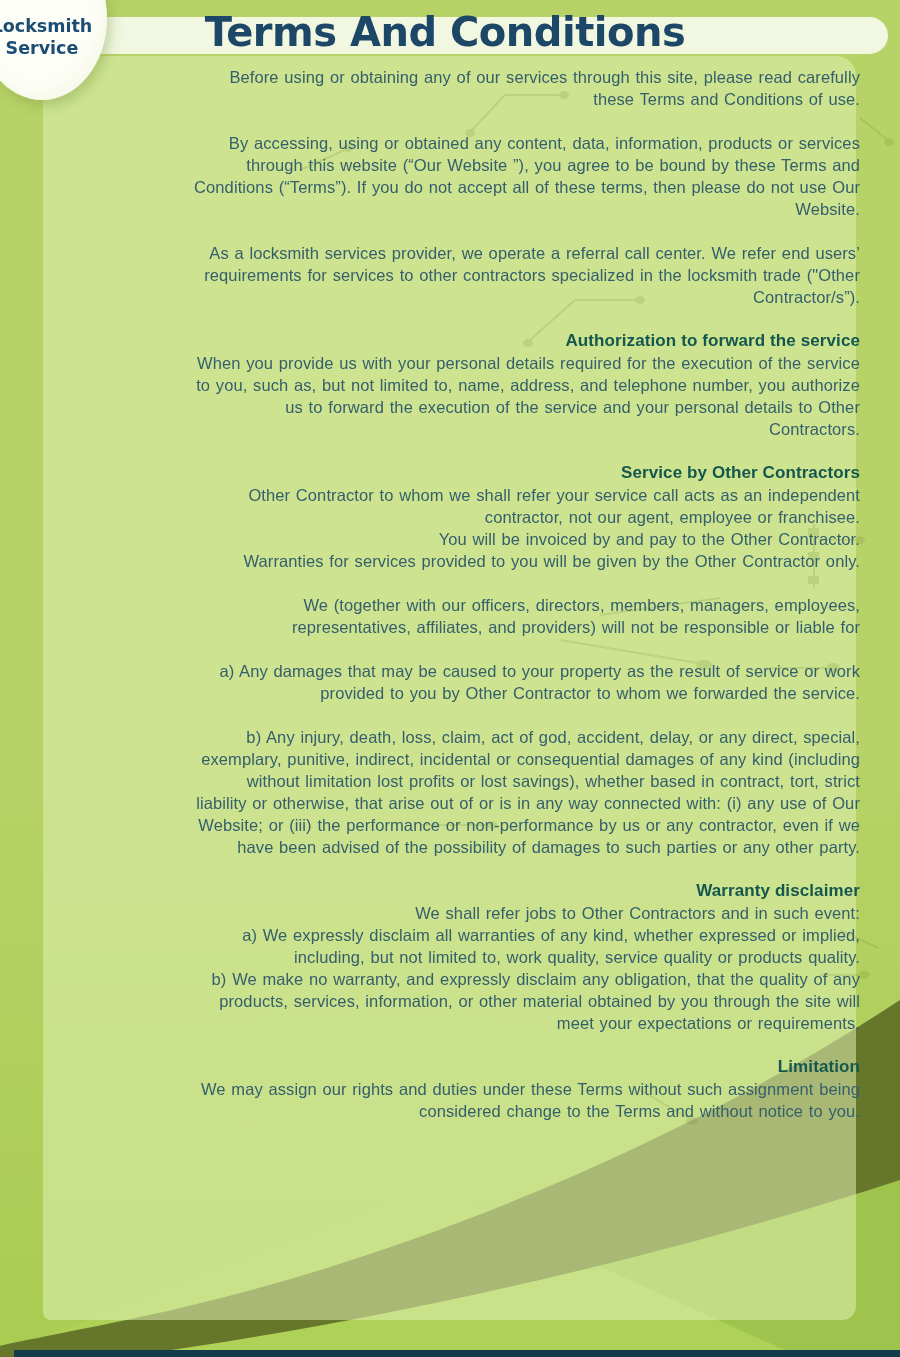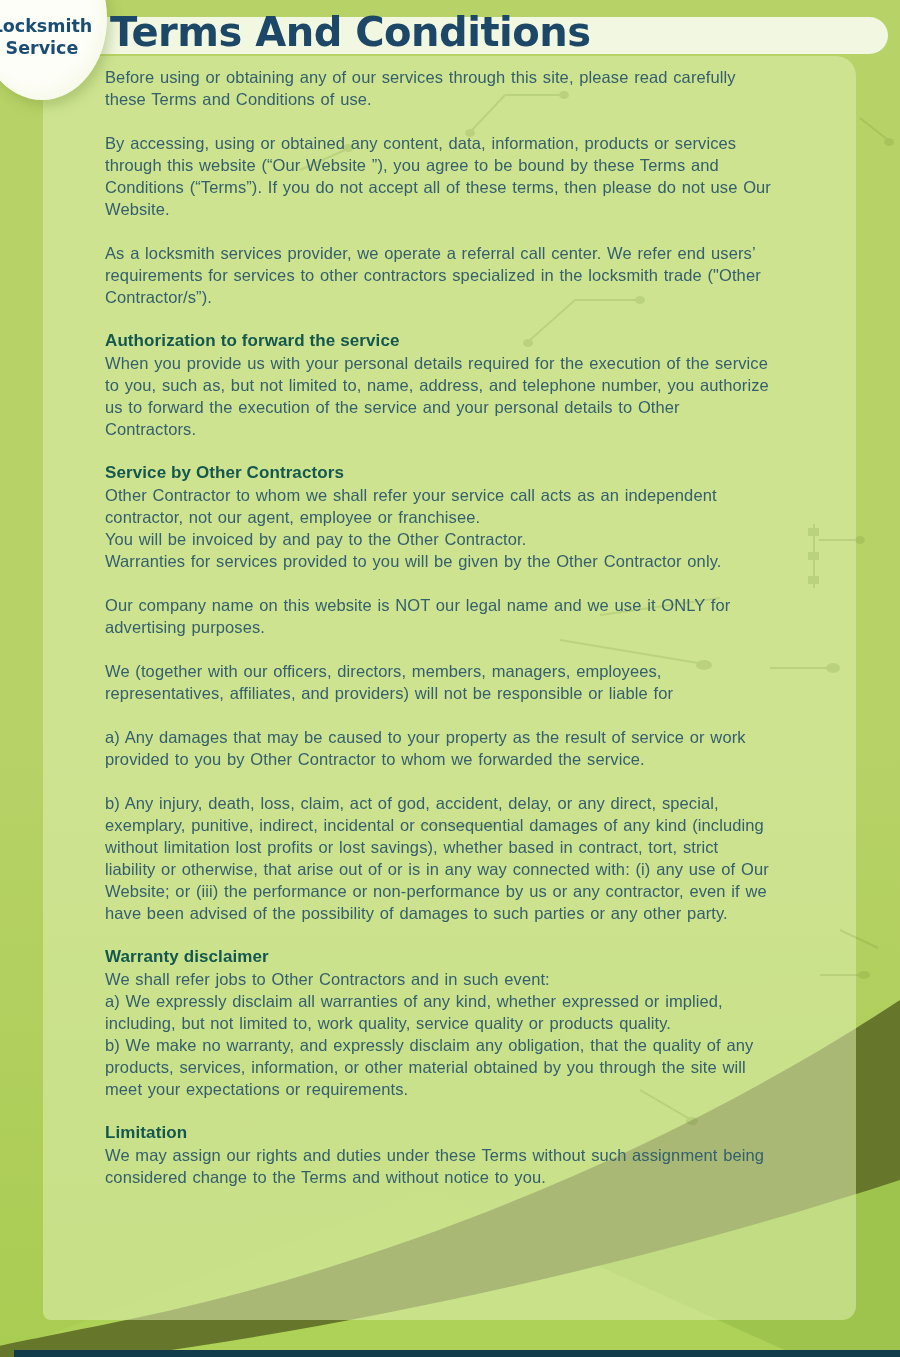--- a/index.html
+++ b/index.html
@@ -45,20 +45,21 @@
   }
   
   .title-strip{
     position:absolute;left:0;top:17px;width:888px;height:37px;
     background:var(--strip);
     border-radius:0 19px 19px 0;
     z-index:4;
   }
   .page-title{
     position:absolute;left:110px;top:10px;width:670px;
+    text-align:center;
     font-family:"DejaVu Sans",sans-serif;
     font-weight:bold;font-size:40px;line-height:44px;
     color:var(--title_navy);
     letter-spacing:-0.5px;
     z-index:6;
   }
   .logo-badge{
     position:absolute;left:-23px;top:-64px;width:130px;height:164px;
     background:radial-gradient(ellipse at 45% 45%, #fefef8 55%, #ecf2d4 100%);
     border-radius:50%;
@@ -67,21 +68,21 @@
   }
   .logo-text{
     position:absolute;top:79px;left:0;width:100%;
     text-align:center;
     font-family:"DejaVu Sans",sans-serif;
     font-weight:bold;font-size:17.5px;line-height:22px;
     color:var(--logo_navy);
   }
   
   .content{
-    position:absolute;left:105px;top:66px;width:755px;z-index:5;
+    position:absolute;left:105px;top:66px;width:755px;z-index:5;text-align:right;
   }
   .section{margin-top:22px;}
   .section:first-child{margin-top:0;}
   .section h3{
     font-size:17px;font-weight:bold;line-height:22px;
     color:var(--heading_teal);
     letter-spacing:0.1px;
   }
   .section p{
     font-size:16.5px;line-height:22px;
@@ -176,24 +177,20 @@
 Contractors.</p>
     </div>
     <div class="section">
       <h3>Service by Other Contractors</h3>
       <p>Other Contractor to whom we shall refer your service call acts as an independent
 contractor, not our agent, employee or franchisee.
 You will be invoiced by and pay to the Other Contractor.
 Warranties for services provided to you will be given by the Other Contractor only.</p>
     </div>
     <div class="section">
-      <p>Our company name on this website is NOT our legal name and we use it ONLY for
-advertising purposes.</p>
-    </div>
-    <div class="section">
       <p>We (together with our officers, directors, members, managers, employees,
 representatives, affiliates, and providers) will not be responsible or liable for</p>
     </div>
     <div class="section">
       <p>a) Any damages that may be caused to your property as the result of service or work
 provided to you by Other Contractor to whom we forwarded the service.</p>
     </div>
     <div class="section">
       <p>b) Any injury, death, loss, claim, act of god, accident, delay, or any direct, special,
 exemplary, punitive, indirect, incidental or consequential damages of any kind (including

